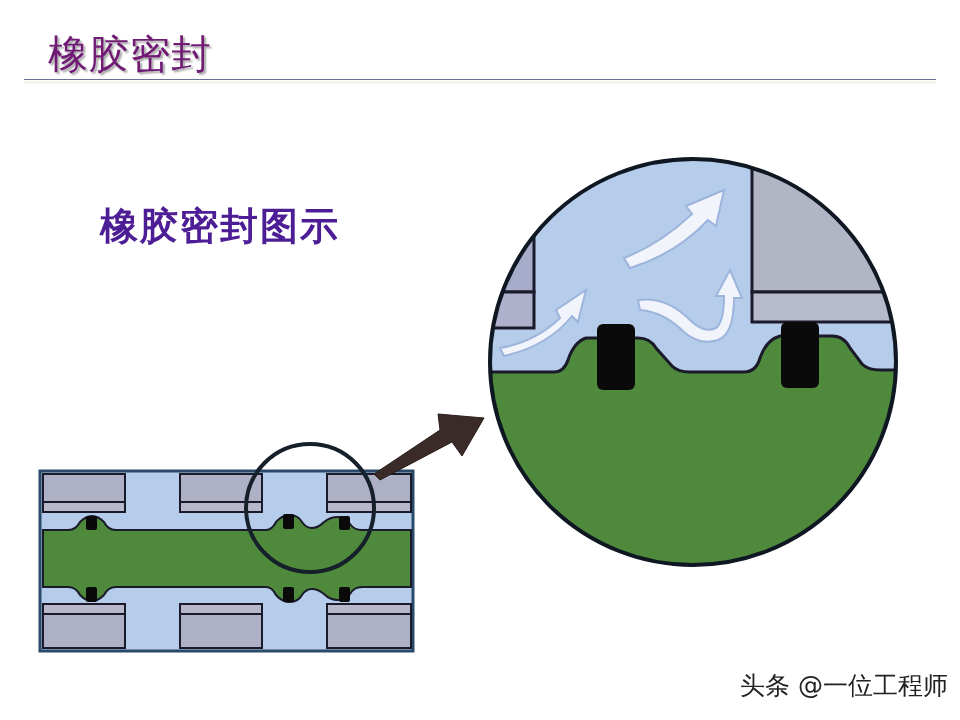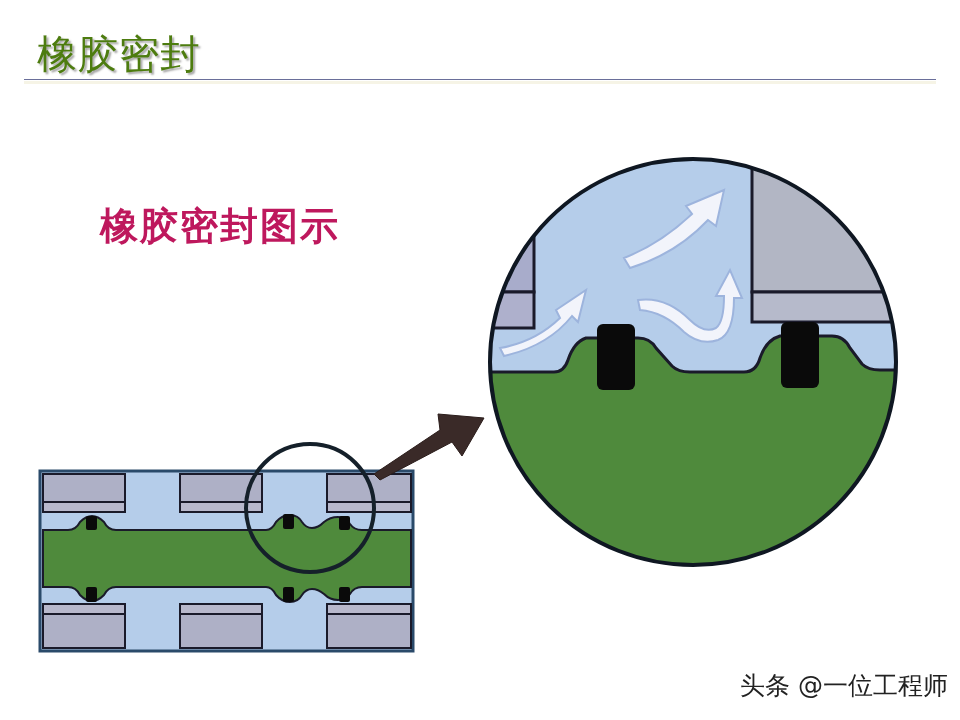--- a/index.html
+++ b/index.html
@@ -9,26 +9,26 @@
     }
     body {
       width: 960px;
       height: 720px;
       position: relative;
       overflow: hidden;
       font-family: "DejaVu Sans", sans-serif;
     }
     .slide-title {
       position: absolute;
-      left: 37px;
+      left: 48px;
       top: 30px;
       font-family: "DejaVu Serif", serif;
       font-size: 40px;
       line-height: 48px;
-      color: #4d7c0f;
+      color: #701a75;
       text-shadow: 2px 2px 2px rgba(0,0,0,0.35);
       letter-spacing: 1px;
     }
     .title-rule {
       position: absolute;
       left: 24px;
       top: 79px;
       width: 912px;
       height: 1px;
       background: #6a6f9a;
@@ -42,21 +42,21 @@
       background: #f6f4e6;
     }
     .figure-caption {
       position: absolute;
       left: 100px;
       top: 203px;
       font-family: "DejaVu Sans", sans-serif;
       font-weight: bold;
       font-size: 38px;
       line-height: 46px;
-      color: #be185d;
+      color: #4c1d95;
       letter-spacing: 2px;
     }
     .watermark {
       position: absolute;
       left: 740px;
       top: 672px;
       font-family: "DejaVu Sans", sans-serif;
       font-size: 25px;
       line-height: 28px;
       color: #222222;

